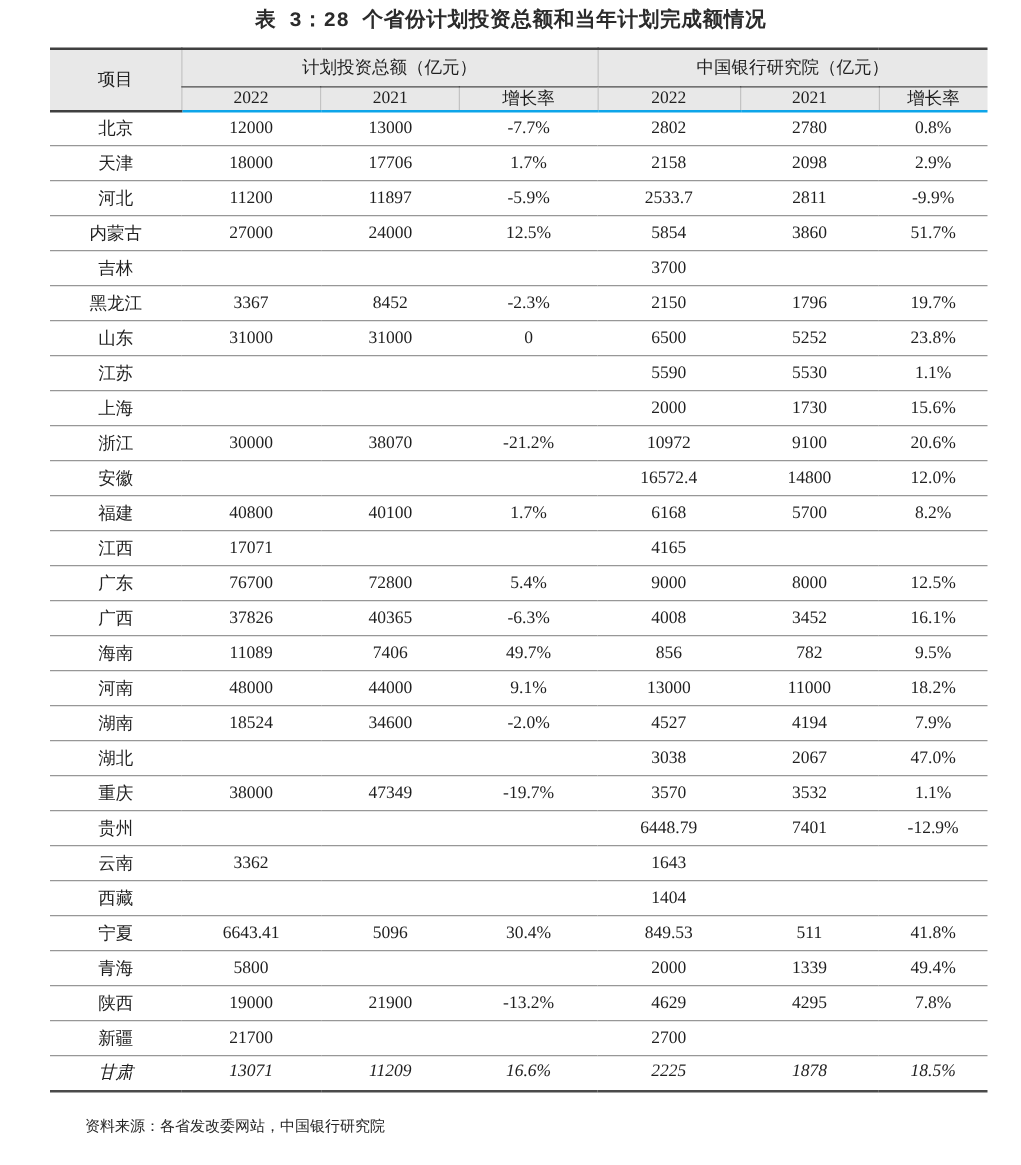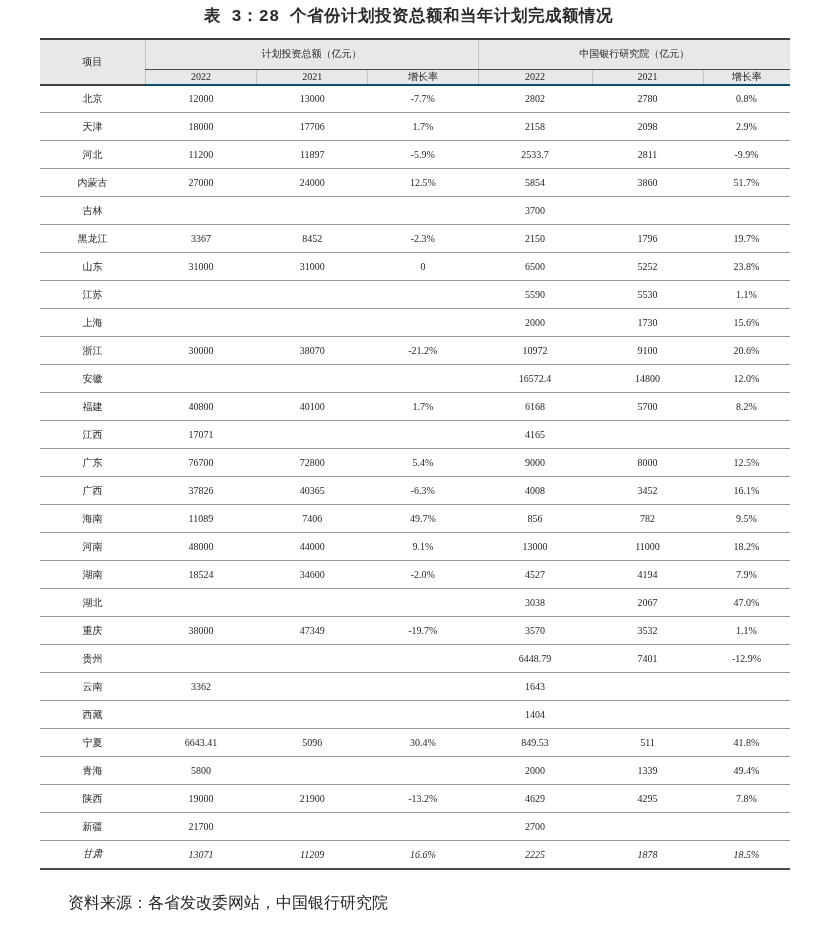--- a/index.html
+++ b/index.html
@@ -27,21 +27,21 @@
   }
   table.main {
     position: absolute;
     left: 40px;
     top: 38px;
     width: 750px;
     border-collapse: collapse;
     table-layout: fixed;
     border-top: 2px solid #404040;
     border-bottom: 2px solid #4a4a4a;
-    font-size: 10px;
+    font-size: 14px;
   }
   col.c-item  { width: 14.0%; }
   col.c-22a   { width: 14.9%; }
   col.c-21a   { width: 14.8%; }
   col.c-gra   { width: 14.7%; }
   col.c-22b   { width: 15.2%; }
   col.c-21b   { width: 14.8%; }
   col.c-grb   { width: 11.6%; }
   thead th {
     background: #e8e8e8;
@@ -53,37 +53,37 @@
   thead th.corner {
     border-left: none;
     border-bottom: 2px solid #404040;
   }
   thead tr.grp th.group {
     height: 30px;
     border-bottom: 1px solid #4a4a4a;
   }
   thead tr.sub th {
     height: 14px;
-    border-bottom: 2px solid #0c4a6e;
+    border-bottom: 2px solid #0ea5e9;
   }
   tbody td {
     height: 28px;
     text-align: center;
     vertical-align: middle;
     border-bottom: 1px solid #979797;
     background: #ffffff;
     white-space: nowrap;
     overflow: hidden;
   }
   tbody tr:last-child td { border-bottom: none; font-style: italic; }
   .source {
     position: absolute;
     left: 68px;
     top: 893px;
-    font-size: 16px;
+    font-size: 12px;
     color: #262626;
   }
 </style>
 </head>
 <body>
 
 <div class="page">
 
   <div class="title">表 3：28 个省份计划投资总额和当年计划完成额情况</div>
 

